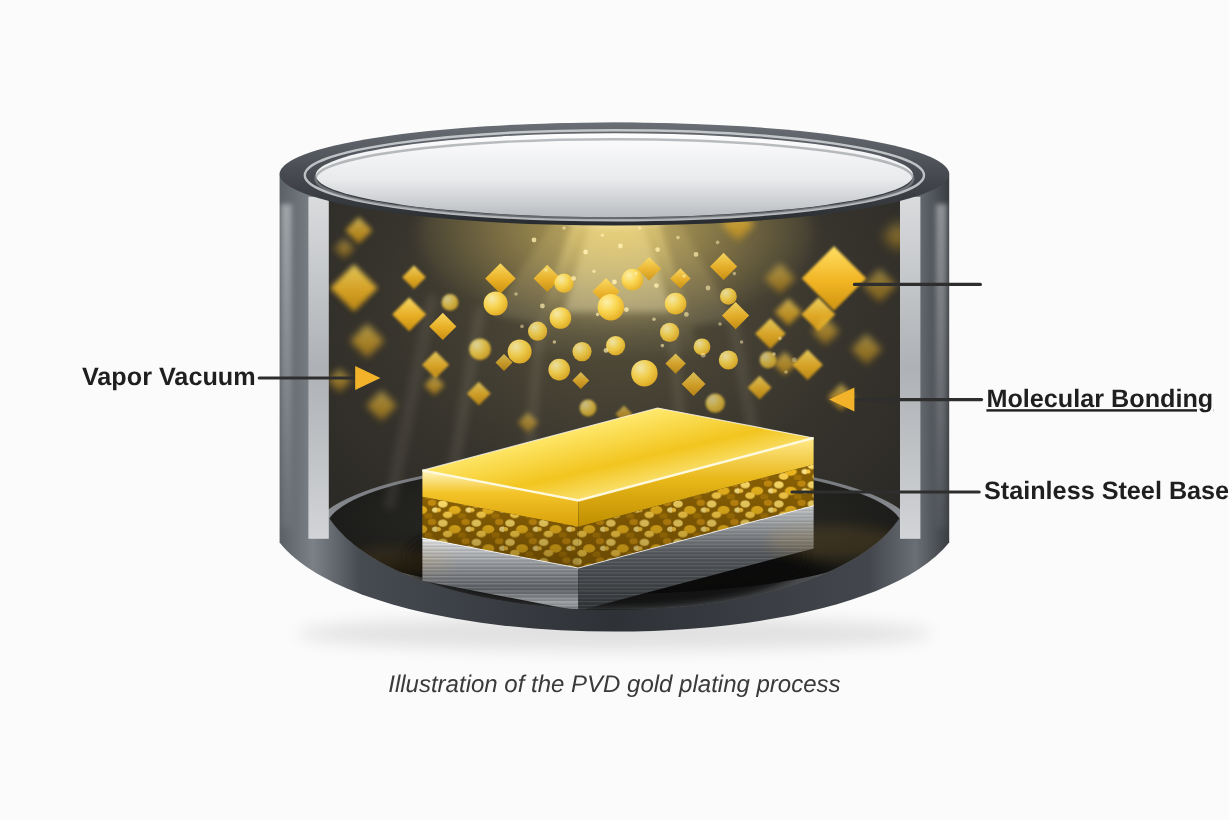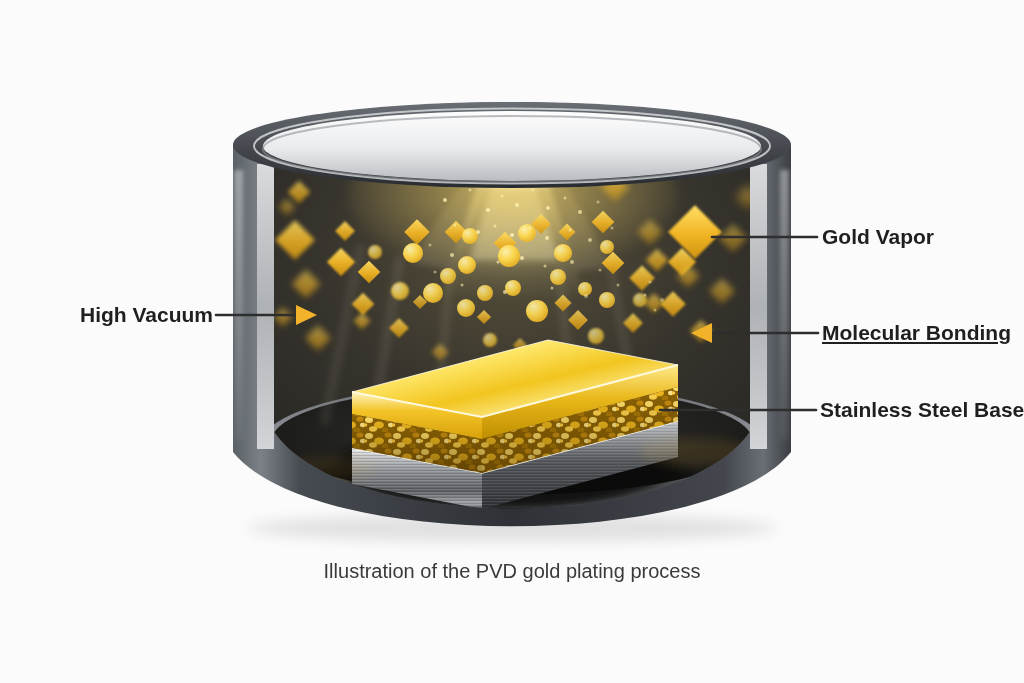--- a/index.html
+++ b/index.html
@@ -2,21 +2,21 @@
 <html><head>
 <meta charset="utf-8">
 <style>
   html,body{margin:0;padding:0;}
   body{background:#fbfbfb;font-family:"Liberation Sans",sans-serif;}
   .canvas{position:relative;width:1024px;height:683px;background:#fbfbfb;overflow:hidden;}
   .scene{position:absolute;left:0;top:0;}
   .title{position:absolute;left:0;top:42px;width:100%;text-align:center;
          font-size:29px;font-weight:700;color:#2c2c2c;letter-spacing:.2px;}
   .caption{position:absolute;left:0;top:560px;width:100%;text-align:center;
-           font-size:20px;color:#3a3a3a;}
+           font-style:italic;font-size:20px;color:#3a3a3a;}
   .lbl{position:absolute;font-size:21px;font-weight:700;color:#1f1f1f;white-space:nowrap;line-height:26px;}
   .lbl-gold-vapor{left:822px;top:224px;}
   .lbl-molecular-bonding{left:822px;top:320px;text-decoration:underline;}
   .lbl-stainless-steel{left:820px;top:397px;}
   .lbl-high-vacuum{right:811px;top:302px;text-align:right;}
 </style>
 </head>
 <body>
 
 <div class="canvas">
@@ -337,18 +337,17 @@
     <g stroke-linecap="round">
       <line x1="216" y1="315" x2="296" y2="315" stroke-width="2.6" stroke="#2e2e2e"></line>
       <polygon points="296,305 296,325 317,315" fill="#f2b32b"></polygon>
       <line x1="712" y1="237" x2="817" y2="237" stroke-width="2.6" stroke="#2e2e2e"></line>
       <line x1="713" y1="333" x2="818" y2="333" stroke-width="2.6" stroke="#2e2e2e"></line>
       <polygon points="712,323 712,343 691,333" fill="#f2b32b"></polygon>
       <line x1="660" y1="410" x2="816" y2="410" stroke-width="2.6" stroke="#2e2e2e"></line>
     </g>
   </svg>
 
-  <div class="lbl lbl-high-vacuum">High Vacuum</div>
-  <div class="lbl lbl-gold-vapor">Gold Vapor</div>
+  <div class="lbl lbl-high-vacuum">Vapor Vacuum</div>
   <div class="lbl lbl-molecular-bonding">Molecular Bonding</div>
   <div class="lbl lbl-stainless-steel">Stainless Steel Base</div>
   <div class="caption">Illustration of the PVD gold plating process</div>
 </div>
 
 </body></html>

